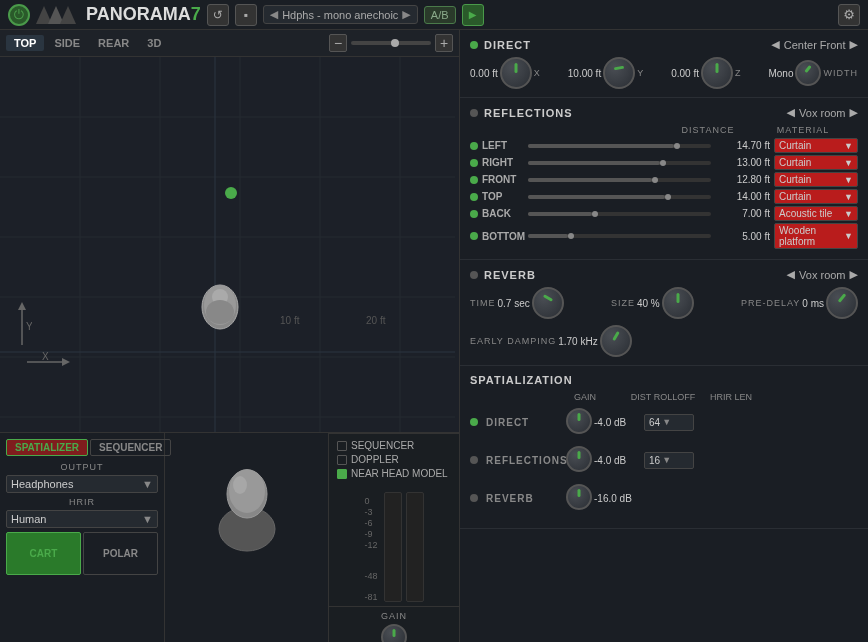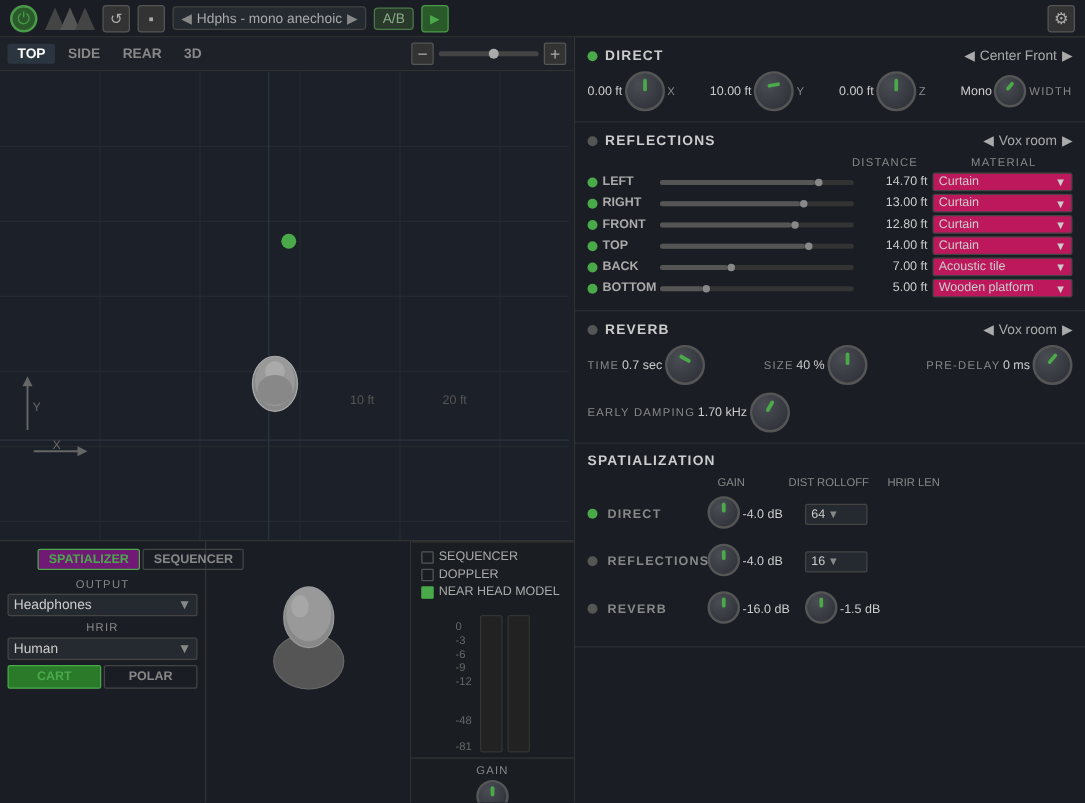--- a/index.html
+++ b/index.html
@@ -192,24 +192,23 @@
     .spat-tab {
       padding: 2px 8px;
       font-size: 10px;
       font-weight: bold;
       border-radius: 2px;
       cursor: pointer;
       border: 1px solid #444;
       color: #888;
     }
     .spat-tab.active {
-      background: #701a75;
+      background: #7f1d1d;
       border-color: #4aaa4a;
       color: #4aaa4a;
-      margin-left: 24px;
     }
     .section-label {
       font-size: 9px;
       color: #888;
       text-align: center;
       margin-bottom: 3px;
       letter-spacing: 1px;
     }
     .dropdown {
       width: 100%;
@@ -226,21 +225,21 @@
       margin-bottom: 4px;
     }
     .dropdown-arrow { color: #888; }
     .cart-polar-tabs {
       display: flex;
       gap: 2px;
       margin-top: 4px;
     }
     .cart-polar-tab {
       flex: 1;
-      padding: 3px;
+      padding: 15px;
       text-align: center;
       font-size: 10px;
       font-weight: bold;
       border-radius: 2px;
       cursor: pointer;
       border: 1px solid #444;
       color: #888;
     }
     .cart-polar-tab.active {
       background: #2a7a2a;
@@ -452,22 +451,22 @@
       position: absolute;
       top: -1px;
     }
     .refl-dist {
       font-size: 10px;
       color: #ccc;
       width: 55px;
       text-align: right;
     }
     .refl-material {
-      width: 112px;
-      background: #be185d;
+      width: 84px;
+      background: #b91c1c;
       border: 1px solid #444;
       border-radius: 2px;
       color: #ccc;
       font-size: 10px;
       padding: 1px 4px;
       display: flex;
       align-items: center;
       justify-content: space-between;
       cursor: pointer;
     }
@@ -505,20 +504,23 @@
   <div class="power-btn">⏻</div>
 
   <div class="logo-bars">
     <svg width="40" height="22" viewBox="0 0 40 22">
       <polygon points="0,20 8,2 16,20" fill="#444"></polygon>
       <polygon points="12,20 20,2 28,20" fill="#555"></polygon>
       <polygon points="24,20 32,2 40,20" fill="#444"></polygon>
     </svg>
   </div>
 
+  <span class="title-text">
+    <span>PANORAMA</span><span style="color:#4aaa4a">7</span>
+  </span>
 
   <div class="icon-btn">↺</div>
   <div class="icon-btn">▪</div>
 
   <div class="preset-box">
     <span class="preset-arrow">◀</span>
     <span>Hdphs - mono anechoic</span>
     <span class="preset-arrow">▶</span>
   </div>
 
@@ -561,21 +563,21 @@
         <line x1="0" y1="180" x2="455" y2="180" stroke="#252a30" stroke-width="1"></line>
         <line x1="0" y1="240" x2="455" y2="240" stroke="#252a30" stroke-width="1"></line>
         <line x1="0" y1="300" x2="455" y2="300" stroke="#252a30" stroke-width="1"></line>
         <line x1="0" y1="360" x2="455" y2="360" stroke="#252a30" stroke-width="1"></line>
 
         <line x1="215" y1="0" x2="215" y2="400" stroke="#2a3540" stroke-width="1"></line>
         <line x1="0" y1="295" x2="455" y2="295" stroke="#2a3540" stroke-width="1"></line>
       </svg>
 
       <div class="dist-label" style="left:280px; top:258px;">10 ft</div>
-      <div class="dist-label" style="left:354px; top:258px;">20 ft</div>
+      <div class="dist-label" style="left:366px; top:258px;">20 ft</div>
 
       <div class="source-dot"></div>
 
       <div class="listener-obj">
         <svg width="50" height="60" viewBox="0 0 50 60">
           <ellipse cx="25" cy="30" rx="18" ry="22" fill="#888" stroke="#aaa" stroke-width="1"></ellipse>
           <ellipse cx="25" cy="28" rx="16" ry="20" fill="#999"></ellipse>
           <circle cx="25" cy="20" r="8" fill="#aaa"></circle>
           <ellipse cx="25" cy="35" rx="14" ry="12" fill="#888"></ellipse>
         </svg>
@@ -891,23 +893,19 @@
         <span style="font-size:9px; color:#888;">▼</span>
       </div>
   </div>
           <div class="spat-row">
     <div class="gray-dot"></div>
     <span style="font-size:10px; font-weight:bold; color:#888; letter-spacing:1px; width:72px;">REVERB</span>
     <div class="knob-group" style="width:70px; align-items:center;">
       <div class="knob knob-sm" style="margin-bottom:2px;"></div>
       <span style="font-size:10px; color:#ccc;">-16.0 dB</span>
     </div>
-    <div class="knob-group" style="width:70px; align-items:center;">
-      <div class="knob knob-sm" style="margin-bottom:2px;"></div>
-      <span style="font-size:10px; color:#ccc;">-1.5 dB</span>
-    </div>
     <div style="width:50px;"></div>
   </div>
         </div>
     </div>
 
   </div>
 </div>
 
 </body></html>

